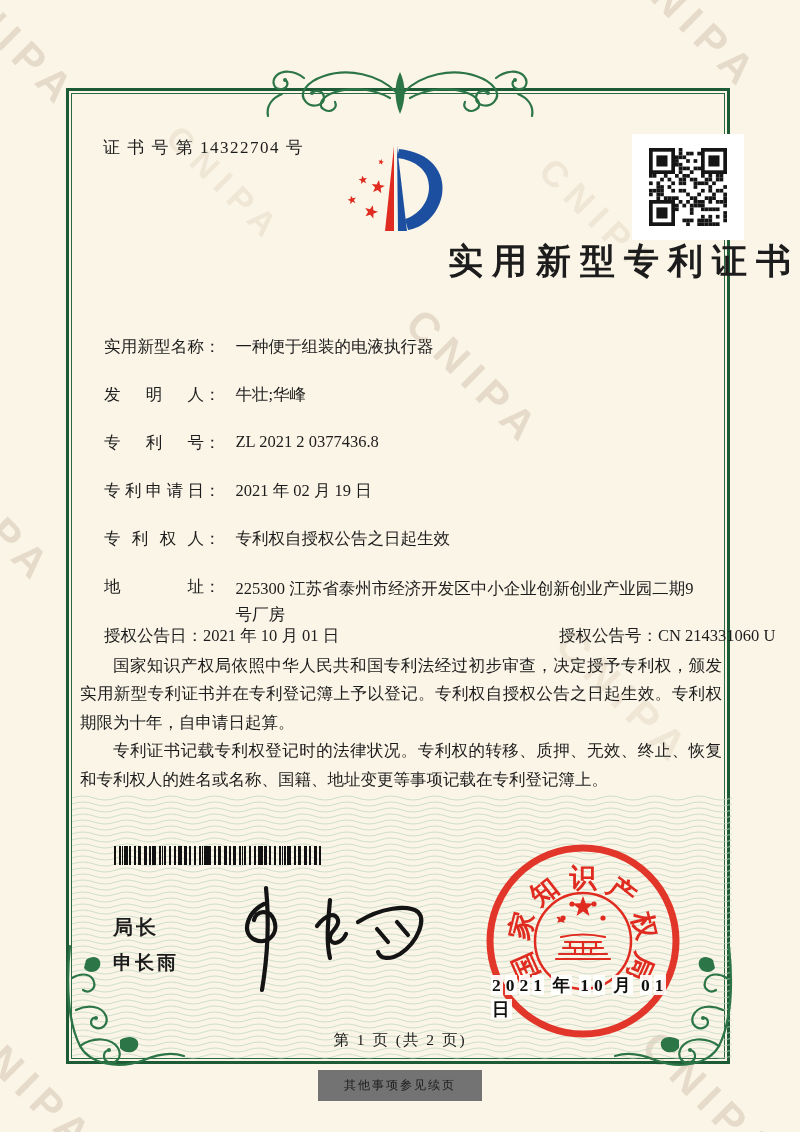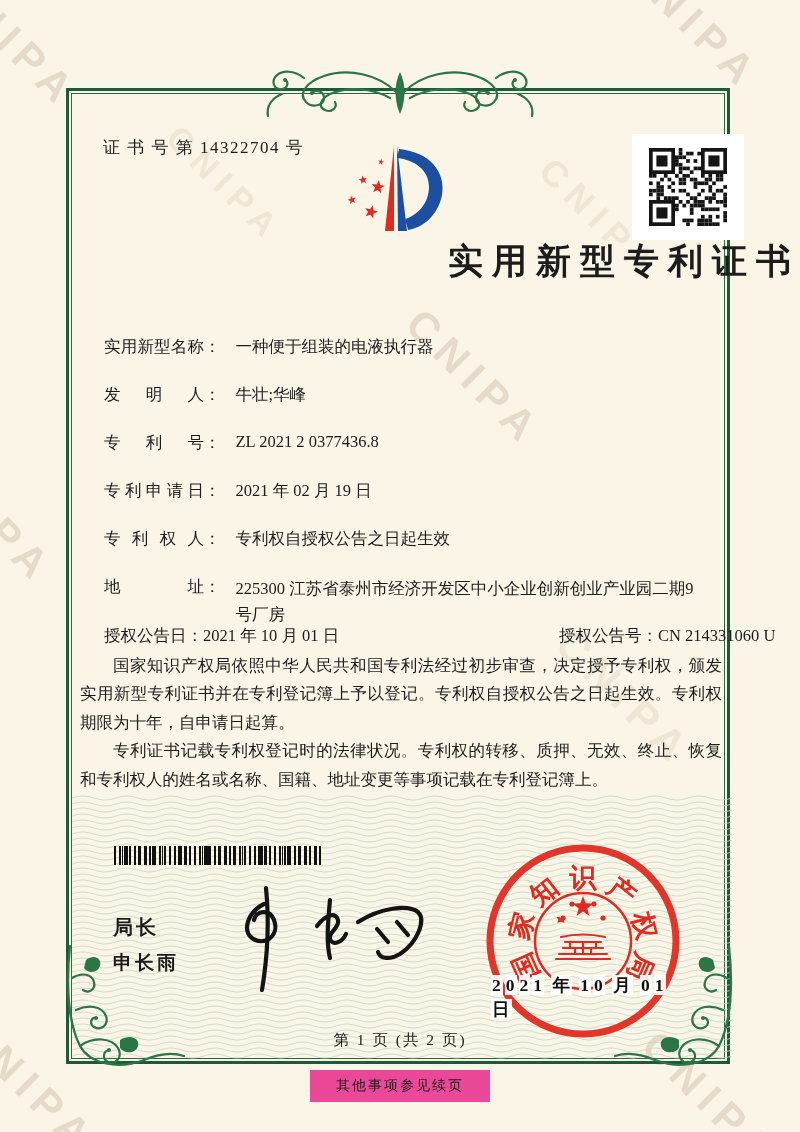--- a/index.html
+++ b/index.html
@@ -68,21 +68,21 @@
     font-family:"Liberation Serif","DejaVu Serif",serif}
   .emblem{stroke:#e02b20;stroke-width:2.2;fill:none;stroke-linecap:round}
   .emblem-fill{fill:#e02b20;stroke:none}
   .seal-date{position:absolute;left:490px;top:973px;width:180px;
     font-size:17.5px;font-weight:600;color:#111;letter-spacing:1px}
   .seal-date span{background:rgba(255,255,255,.92);padding:0 1px;margin:0 1px}
   
   .page-footer{position:absolute;left:0;top:1030px;width:100%;text-align:center;
     font-size:15.5px;letter-spacing:2px}
   .note-box{position:absolute;left:50%;transform:translateX(-50%);top:1070px;
-    background:#ec4899;padding:7px 26px;font-size:14px;letter-spacing:2px;white-space:nowrap}
+    background:#737373;padding:7px 26px;font-size:12px;letter-spacing:2px;white-space:nowrap}
 </style>
 </head>
 <body data-name="patent-certificate-page">
 
 <div class="wm" style="left:-34px;top:-38px" data-name="cnipa-watermark">CNIPA</div>
 <div class="wm" style="left:648px;top:-56px" data-name="cnipa-watermark">CNIPA</div>
 <div class="wm faint" style="left:186px;top:118px;font-size:34px" data-name="cnipa-watermark">CNIPA</div>
 <div class="wm faint" style="left:560px;top:150px;font-size:36px" data-name="cnipa-watermark">CNIPA</div>
 <div class="wm" style="left:430px;top:300px" data-name="cnipa-watermark">CNIPA</div>
 <div class="wm" style="left:-58px;top:438px" data-name="cnipa-watermark">CNIPA</div>

